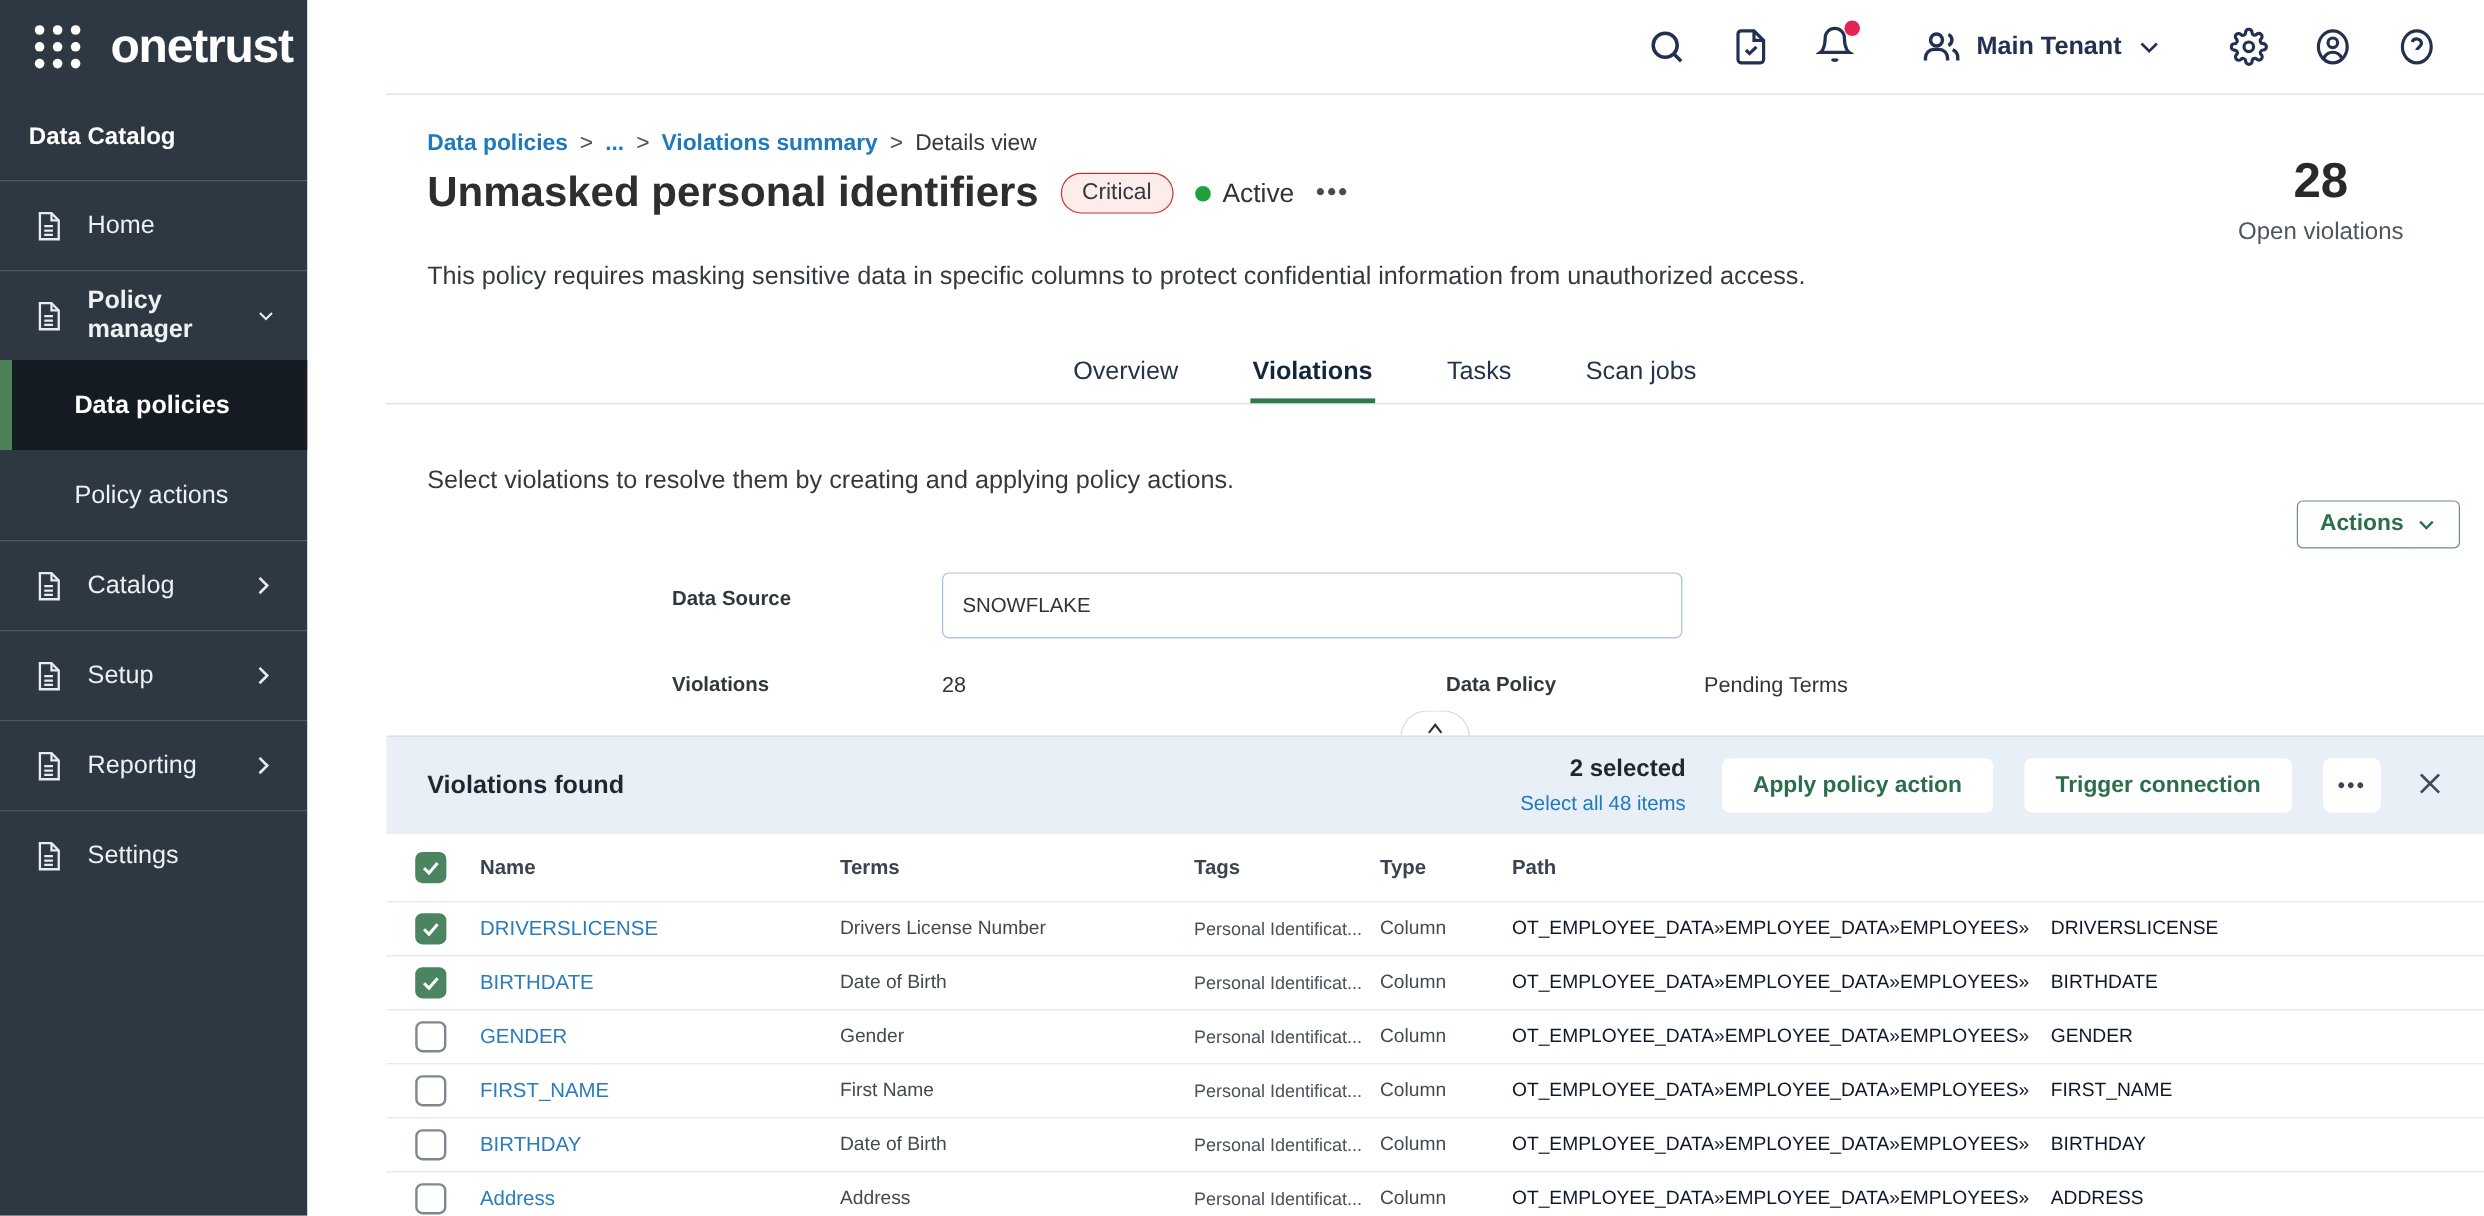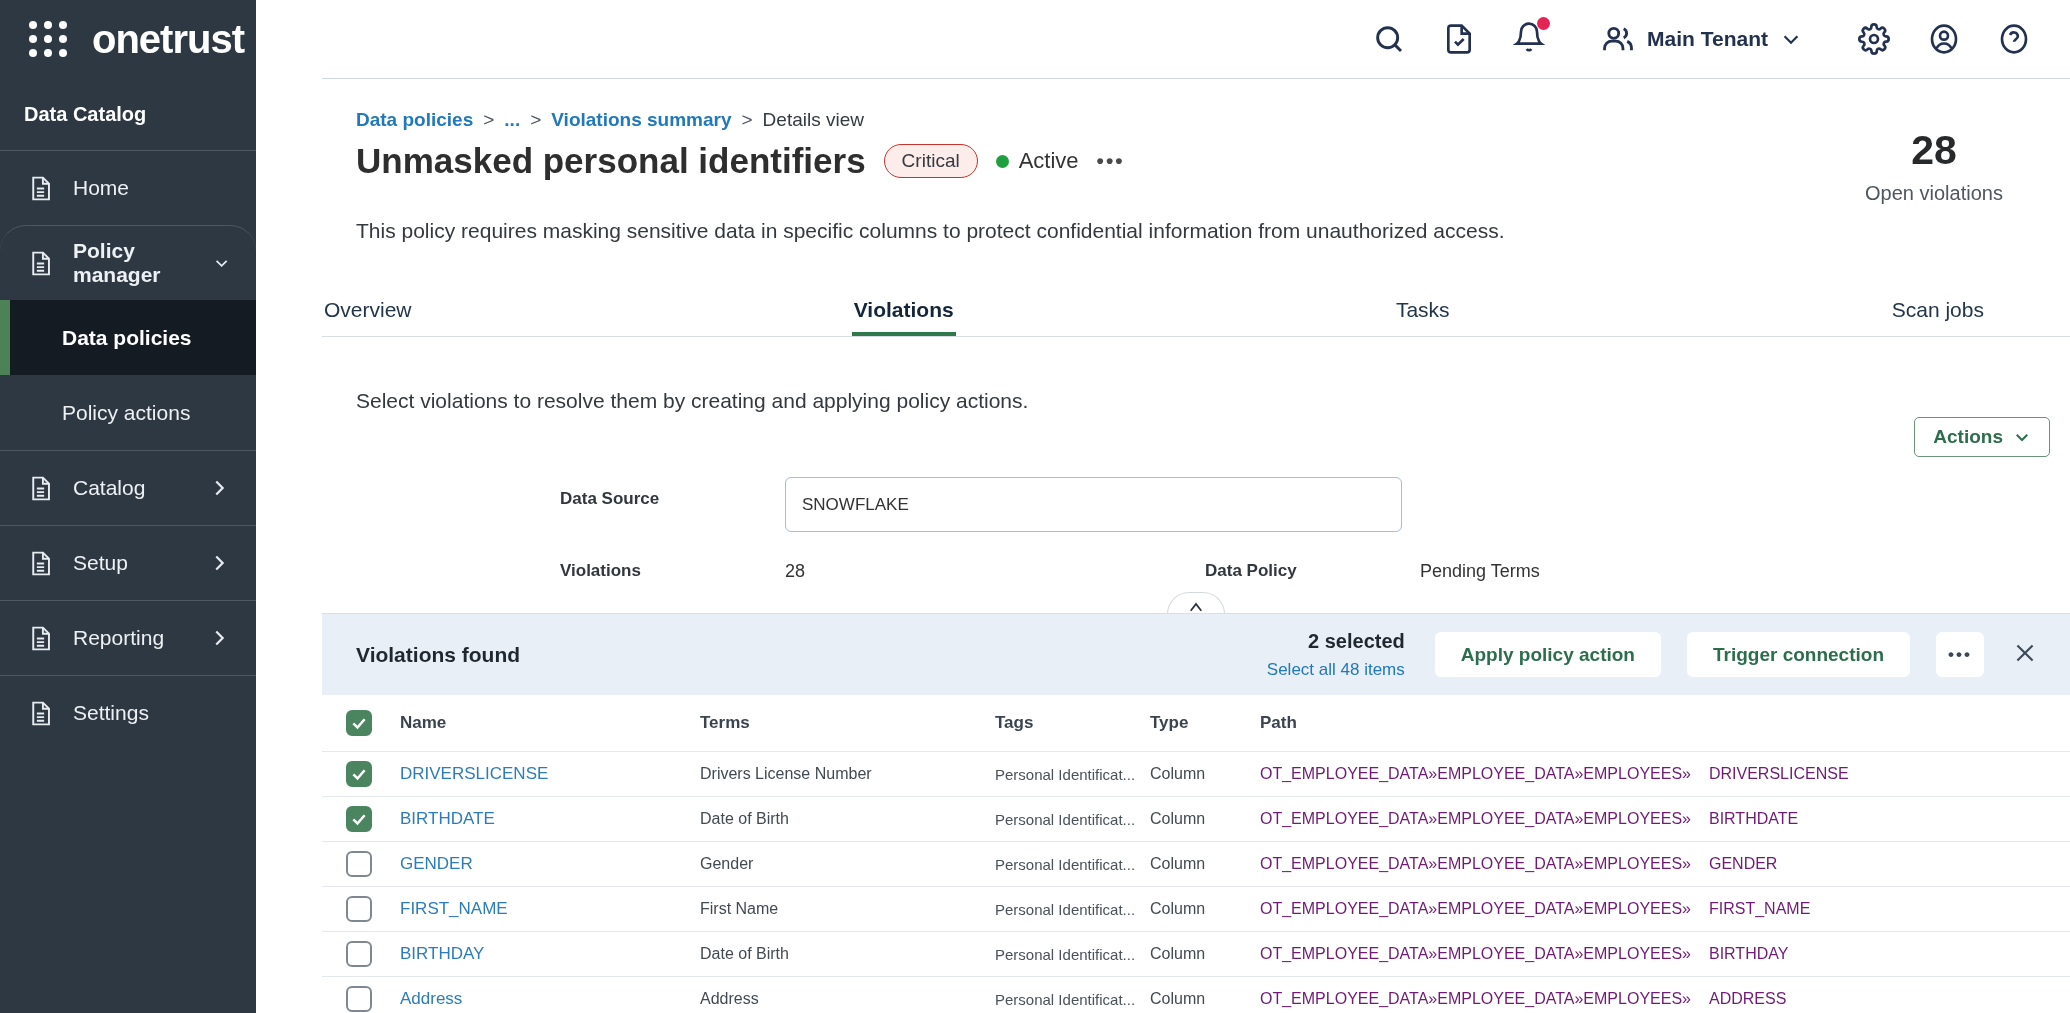--- a/index.html
+++ b/index.html
@@ -11,21 +11,21 @@
              background:#2d3843; color:#f2f5f7; }
   .logo-row { height:78px; display:flex; align-items:center; padding-left:26px; gap:22px; cursor:pointer; }
   .logo-grid { width:44px; height:44px; }
   .logo-text { font-size:40px; font-weight:700; letter-spacing:-1px; color:#fff; }
   .app-label { height:72px; display:flex; align-items:center; padding-left:24px;
                font-weight:700; font-size:20px; color:#fff; }
   .nav-item { height:75px; display:flex; align-items:center; padding:0 26px; gap:18px;
               font-size:21px; color:#eef1f3; border-top:1px solid rgba(255,255,255,0.16); cursor:pointer; }
   .nav-item .doc-ic { width:29px; height:29px; flex:0 0 auto; }
   .nav-item .chev { margin-left:auto; width:22px; height:22px; }
-  .nav-item.bold { font-weight:700;border-radius:26px; }
+  .nav-item.bold { font-weight:700; }
   .nav-sub { height:75px; display:flex; align-items:center; padding-left:62px;
              font-size:21px; color:#eef1f3; cursor:pointer; }
   .nav-sub.selected { background:#141b23; border-left:10px solid #4d8257; padding-left:52px; font-weight:700; color:#fff; }
 
   
   .topbar { position:absolute; left:322px; top:0; right:0; height:79px; background:#fff;
             border-bottom:1px solid #cfd8e0; display:flex; align-items:center;
             justify-content:flex-end; gap:38px; padding-right:40px; color:#223150; }
   .tb-ic { width:32px; height:32px; cursor:pointer; position:relative; }
   .tb-ic svg { width:32px; height:32px; }
@@ -52,21 +52,21 @@
   .status-dot { width:13px; height:13px; border-radius:50%; background:#1da03d; }
   .more-dots { font-size:21px; letter-spacing:2px; color:#4a4a4a; font-weight:700; cursor:pointer; }
 
   .desc { position:absolute; left:34px; top:140px; font-size:21px; color:#33393e; }
 
   .kpi { position:absolute; right:46px; top:48px; width:180px; text-align:center; }
   .kpi-num { font-size:41px; font-weight:600; color:#27292b; }
   .kpi-label { font-size:20px; color:#4e565e; margin-top:8px; }
 
   .tabs { position:absolute; left:0; right:0; top:208px; height:50px;
-          border-bottom:1px solid #d9dee3; display:flex; justify-content:space-between;
+          border-bottom:1px solid #d9dee3; display:flex; justify-content:center;
           gap:58px; padding-right:84px; }
   .tab { display:flex; align-items:center; font-size:21px; color:#22354a;
          border-bottom:4px solid transparent; cursor:pointer; padding:0 2px; }
   .tab.active { font-weight:700; color:#14263c; border-color:#2e7a4c; }
 
   .instruction { position:absolute; left:34px; top:310px; font-size:21px; color:#33393e; }
 
   .actions-btn { position:absolute; right:20px; top:338px; height:40px;
                  display:flex; align-items:center; gap:10px; padding:0 18px;
                  border:1px solid #699277; border-radius:5px; background:#fff;
@@ -107,21 +107,21 @@
   .vrow.head .hcell { font-size:17px; font-weight:700; color:#3a4450; }
   .cb { width:26px; height:26px; border:2px solid #7f8891; border-radius:6px; background:#fff;
         display:flex; align-items:center; justify-content:center; cursor:pointer; }
   .cb svg { width:18px; height:18px; visibility:hidden; }
   .cb.checked { background:#4b8560; border-color:#4b8560; }
   .cb.checked svg { visibility:visible; }
   .name-link { font-size:17px; color:#2c7cbb; cursor:pointer; }
   .terms-cell { font-size:16px; color:#424a51; }
   .tags-cell { font-size:15px; color:#49525a; white-space:nowrap; overflow:hidden; }
   .type-cell { font-size:16px; color:#424a51; }
-  .path-cell { font-size:16px; color:#701a75; white-space:nowrap; }
+  .path-cell { font-size:16px; color:#0f172a; white-space:nowrap; }
   .path-leaf { margin-left:18px; }
 </style>
 </head>
 <body>
 
 <aside class="sidebar">
   <div class="logo-row">
     <svg class="logo-grid" viewBox="0 0 44 44">
       <g fill="#ffffff">
         <circle cx="7" cy="8" r="4"></circle>

